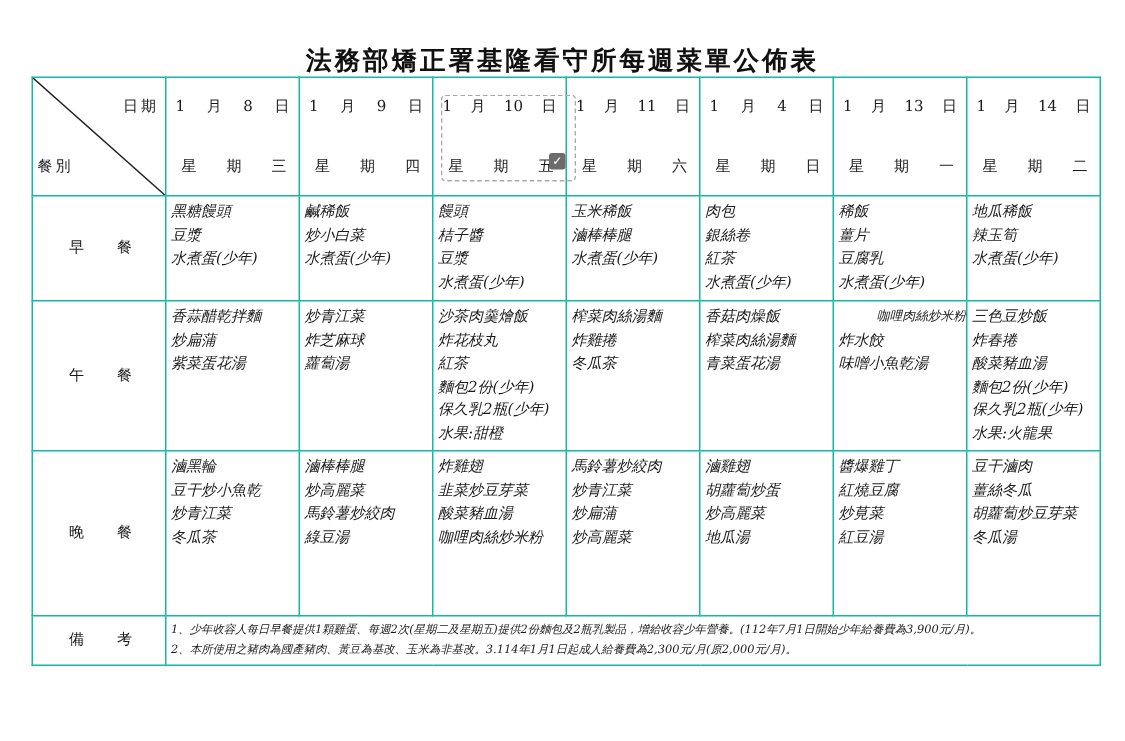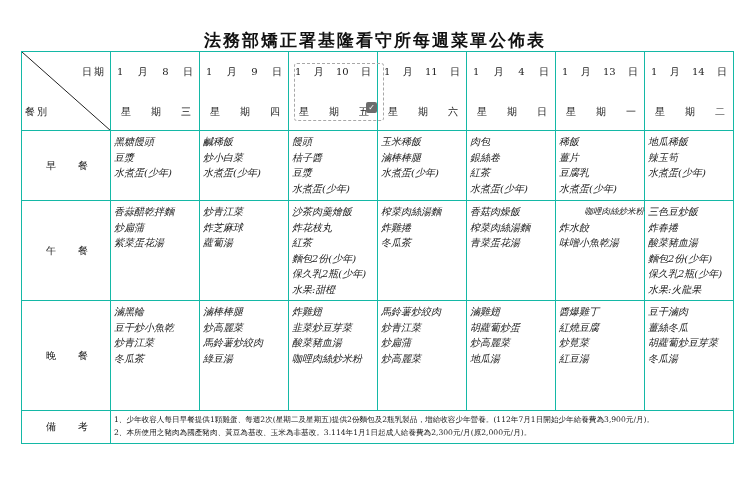--- a/index.html
+++ b/index.html
@@ -26,21 +26,21 @@
   .sel-box { position:absolute; left:5px; top:11px; width:88px; height:56px;
              border:1px dashed #a8a8a8; border-radius:3px; pointer-events:none; }
   .sel-handle { position:absolute; left:77px; top:50px; width:11px; height:11px;
                 background:#6c6c6c; border-radius:2px; color:#fff; font-size:8px;
                 line-height:11px; text-align:center; }
   .meal-label { vertical-align:middle !important; }
   .meal-label .ml { display:flex; justify-content:space-between; padding:0 22px 0 24px; font-size:10px; }
   .items { padding:3px 0 0 3px !important;font-style:italic; }
   .items div { white-space:nowrap; }
   .items .small { font-size:8.5px;text-align:right; }
-  .remarks { font-size:7.6px !important; line-height:13px !important; padding:2px 0 0 3px !important; white-space:nowrap; }
+  .remarks { font-size:7.6px !important; line-height:13px !important; padding:2px 0 0 3px !important; white-space:nowrap;font-style:italic; }
 </style>
 </head>
 <body>
 
 <div class="title">法務部矯正署基隆看守所每週菜單公佈表</div>
 
 <table class="menu">
   <colgroup>
     <col class="col">
       <col class="col">

